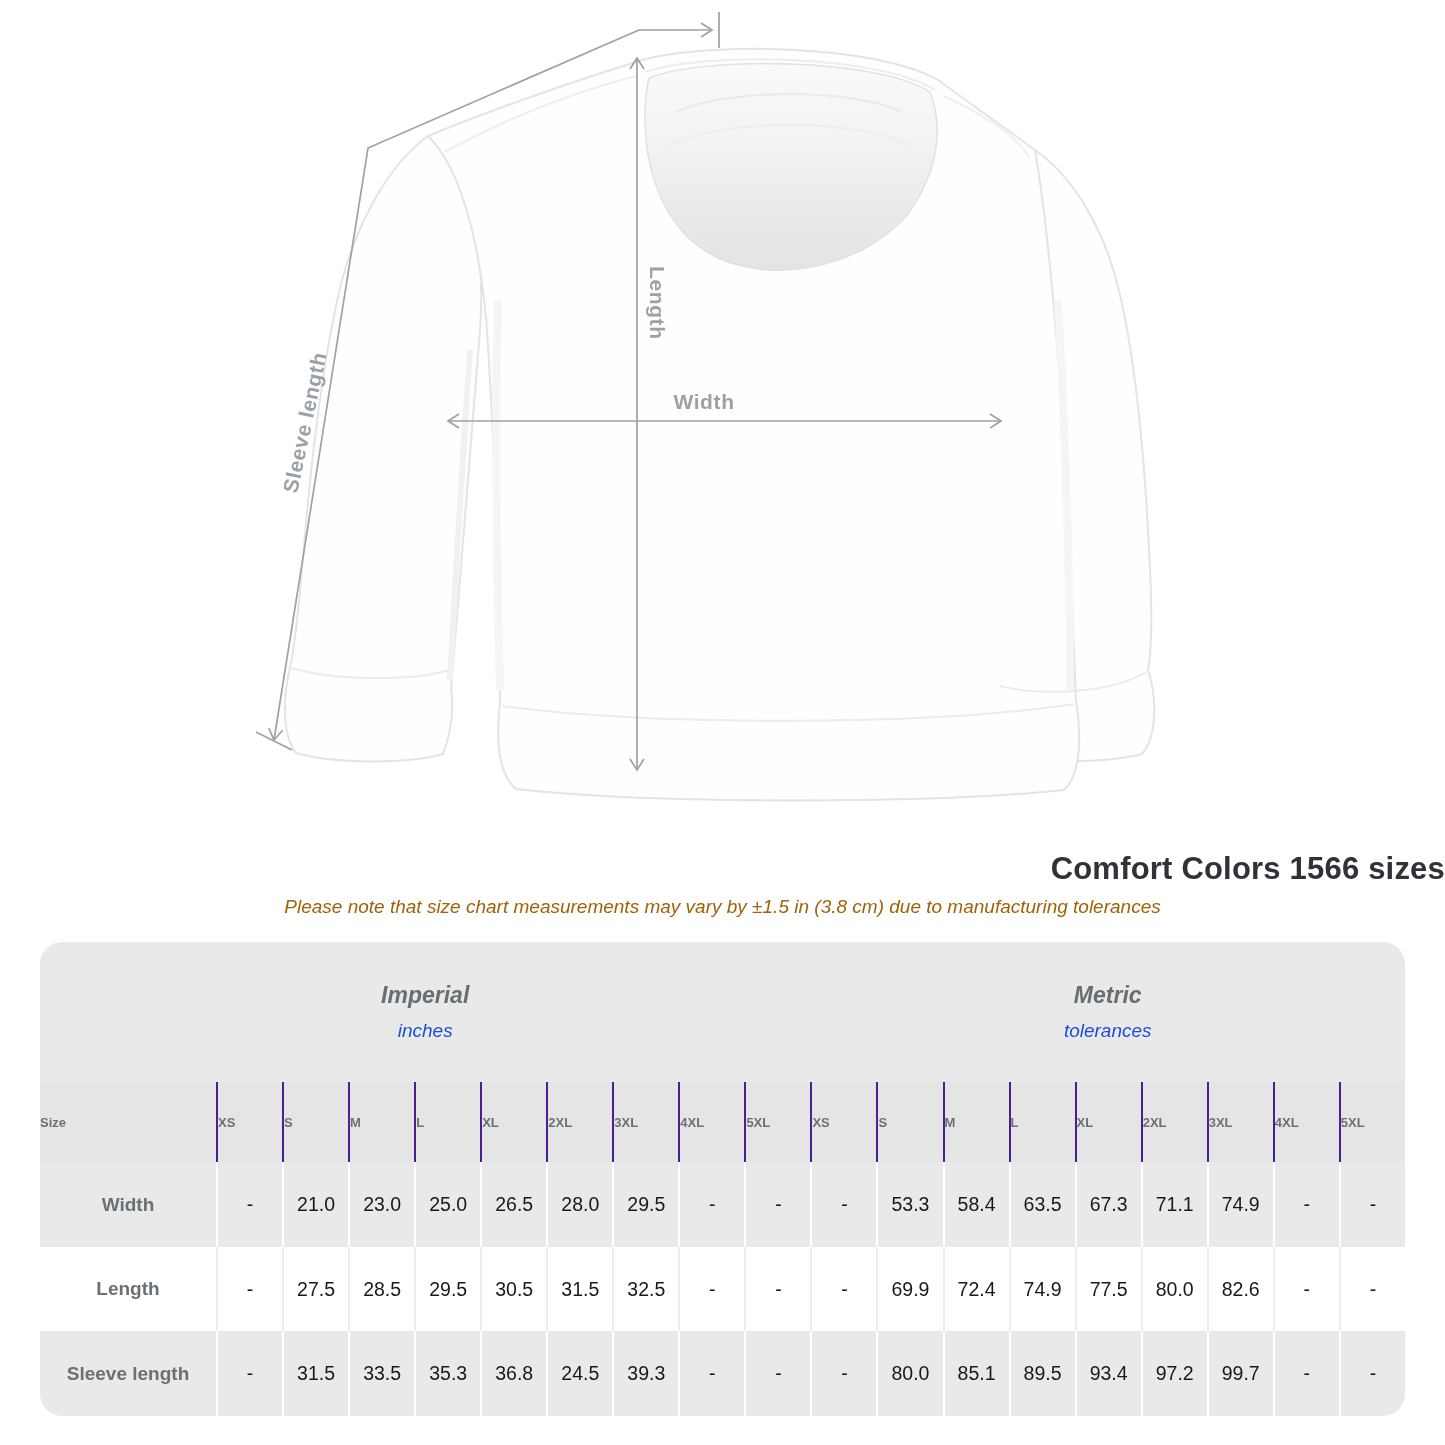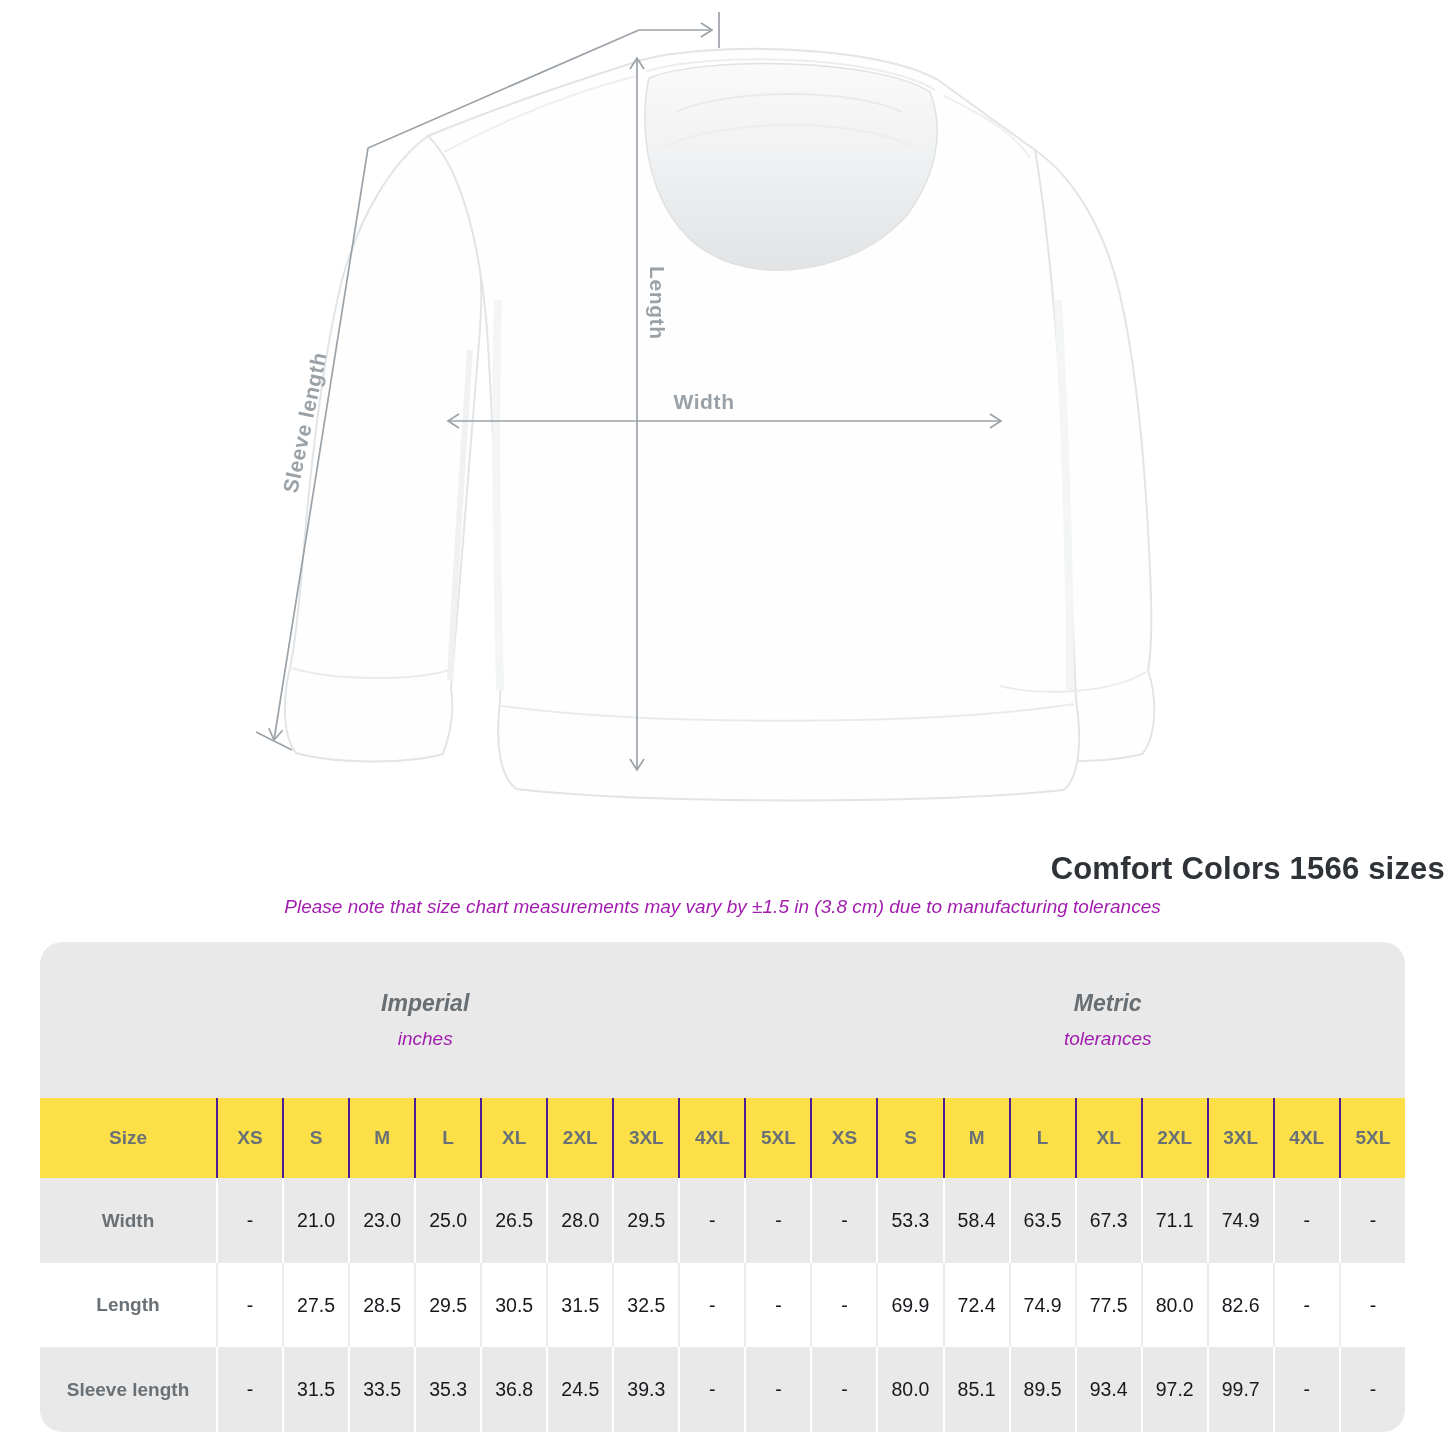--- a/index.html
+++ b/index.html
@@ -15,36 +15,36 @@
     font-family:"Liberation Sans","DejaVu Sans",sans-serif;
     font-weight:700;font-size:21px;fill:#9aa1a7;letter-spacing:.6px;
   }
   
   .page-title{
     margin:6px 0 0 0;text-align:right;
     font-size:31px;font-weight:700;color:#2f3337;letter-spacing:.2px;
   }
   .subtitle{
     margin:9px 0 0 0;text-align:center;
-    font-style:italic;font-size:19px;color:#a21caf;
+    font-style:italic;font-size:19px;color:#a16207;
   }
   
   .table-wrap{width:1365px;margin:24px auto 0 auto;}
   table.size-chart{
     width:1365px;border-collapse:separate;border-spacing:0;table-layout:fixed;
   }
   col.c-head{width:176px;}
-  .unit-cell{height:140px;background:#e9e9e9;text-align:center;vertical-align:middle;padding:8px;}
+  .unit-cell{height:140px;background:#e9e9e9;text-align:center;vertical-align:middle;padding:0;}
   .unit-cell.left{border-radius:22px 0 0 0;}
   .unit-cell.right{border-radius:0 22px 0 0;margin-top:12px;}
   .unit-name{font-style:italic;font-weight:700;font-size:23px;color:#686f74;}
-  .unit-sub{font-style:italic;font-weight:400;font-size:19px;color:#a21caf;margin-top:11px;}
+  .unit-sub{font-style:italic;font-weight:400;font-size:19px;color:#1d4ed8;margin-top:11px;}
   tr.size-row th{
-    height:80px;background:#fde047;text-align:center;vertical-align:middle;
-    font-weight:700;font-size:19px;color:#6a7176;padding:0;
+    height:80px;background:#e5e5e5;text-align:left;vertical-align:middle;
+    font-weight:700;font-size:13px;color:#6a7176;padding:0;
   }
   tr.size-row th + th{border-left:2px solid #4c1d95;}
   tbody th.rowlabel{
     font-weight:700;font-size:19px;color:#6a7176;text-align:center;vertical-align:middle;padding:0;
   }
   tbody td{
     height:84px;text-align:center;vertical-align:middle;
     font-size:19.5px;color:#17191d;padding:0;
   }
   tbody tr.gray > th, tbody tr.gray > td{background:#e9e9e9;}

